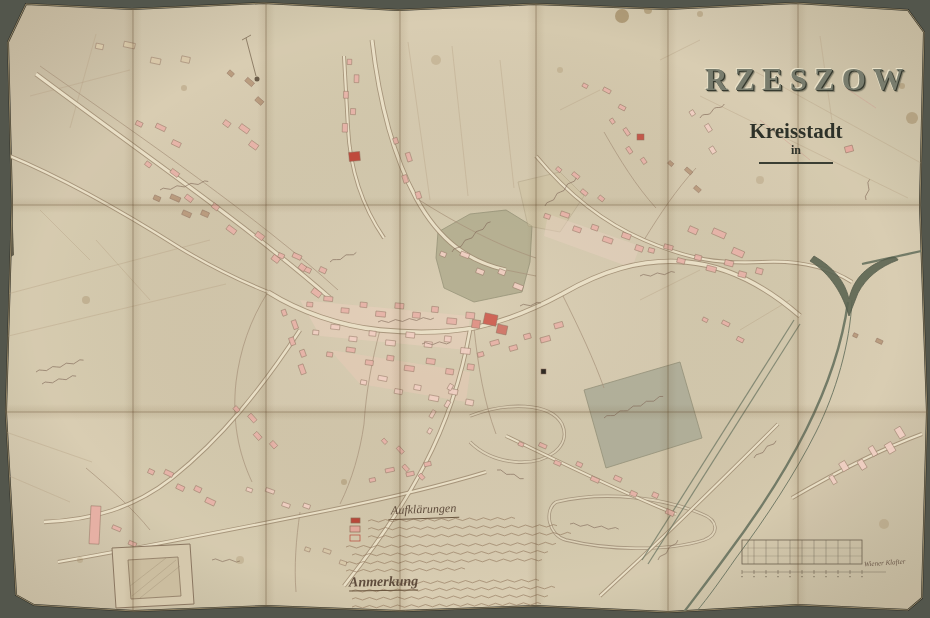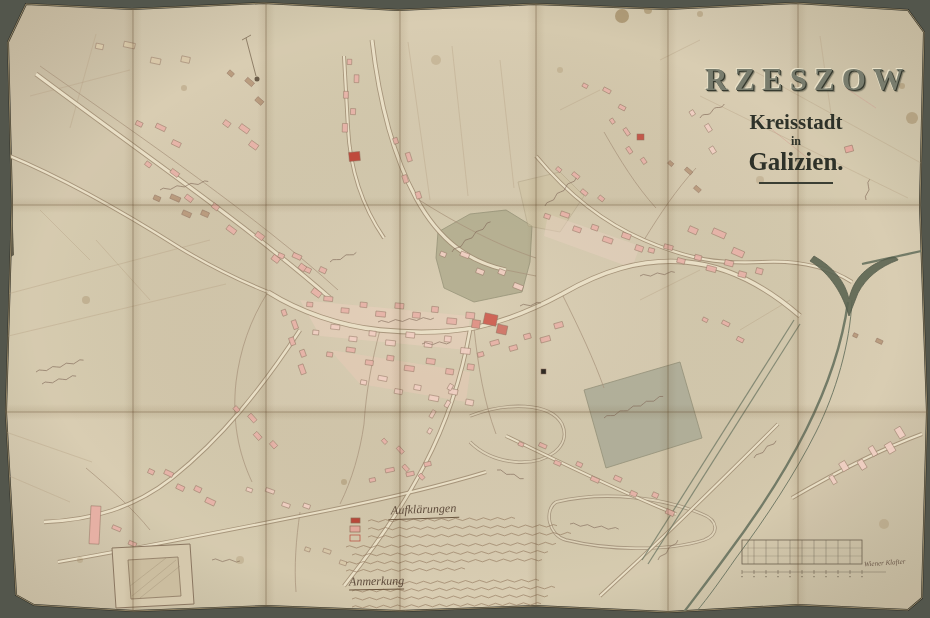--- a/index.html
+++ b/index.html
@@ -4,29 +4,29 @@
 <style>
   html,body{margin:0;padding:0;background:#53564c;}
   .stage{position:relative;width:930px;height:618px;overflow:hidden;background:#86efac;
          font-family:"Liberation Serif","DejaVu Serif",serif;}
   .stage svg{position:absolute;left:0;top:0;}
   .title-block{position:absolute;left:698px;top:62px;width:196px;text-align:center;
                color:#2f332a;user-select:none;}
   .t-city{font-size:31px;font-weight:bold;letter-spacing:7px;padding-left:7px;
           color:#787c6d;
           text-shadow:1px 1px 0 #363a2f,2px 2px 1px rgba(40,44,34,.45),-1px -1px 0 #e9e1c8;}
-  .t-sub{font-size:21px;font-weight:bold;margin-top:12px;color:#2e3229;}
+  .t-sub{font-size:21px;font-weight:bold;margin-top:21px;color:#2e3229;}
   .t-in{font-size:12px;font-weight:bold;line-height:1.1;color:#2e3229;text-align:center;}
   .t-region{font-size:25px;font-weight:bold;line-height:1.15;color:#2e3229;}
   .t-rule{width:74px;height:2px;background:#3a3e33;margin:5px auto 0;}
   .legend-title{position:absolute;left:388px;top:502px;font-style:italic;font-size:12px;
                 color:#5f4c3c;border-bottom:1px solid #6b563f;transform:rotate(-2deg);
                 padding:0 3px 1px;}
-  .note-title{position:absolute;left:349px;top:574px;font-style:italic;font-size:12px;
-              color:#5f4c3c;border-bottom:1px solid #6b563f;transform:rotate(-1deg);}
+  .note-title{position:absolute;left:349px;top:574px;font-style:italic;font-size:14px;
+              color:#5f4c3c;border-bottom:1px solid #6b563f;transform:rotate(-1deg);font-weight:bold;}
   .scale-label{position:absolute;left:864px;top:559px;font-style:italic;font-size:7px;
                color:#6b5848;transform:rotate(-4deg);white-space:nowrap;}
 </style>
 </head>
 <body>
 
 <div class="stage">
   <svg id="art" width="930" height="618" viewBox="0 0 930 618">
       <defs>
         <radialGradient id="vg" cx="50%" cy="50%" r="75%">
@@ -467,20 +467,19 @@
           <line x1="0" y1="412" x2="930" y2="412" stroke="rgba(100,75,45,0.25)" stroke-width="0.8"></line>
         </g>
       </g>
       <path d="M26,4 L 132,9 L 264,3 L 398,10 L 534,4 L 666,9 L 796,3 L 908,10 L 924,32 L 920,205 L 927,412 L 922,598 L 908,610 L 798,605 L 668,612 L 536,606 L 400,611 L 266,606 L 134,611 L 34,605 L 16,595 L 6,412 L 12,205 L 8,42 Z" fill="none" stroke="#b9a67f" stroke-width="1" opacity="0.7"></path>
     </svg>
 
   <div class="title-block">
     <div class="t-city">RZESZOW</div>
     <div class="t-sub">Kreisstadt</div>
     <div class="t-in">in</div>
-    <div class="t-region">Galizien.</div>
     <div class="t-rule"></div>
   </div>
 
   <div class="legend-title">Aufklärungen</div>
   <div class="note-title">Anmerkung</div>
   <div class="scale-label">Wiener Klafter</div>
 </div>
 
 </body></html>

